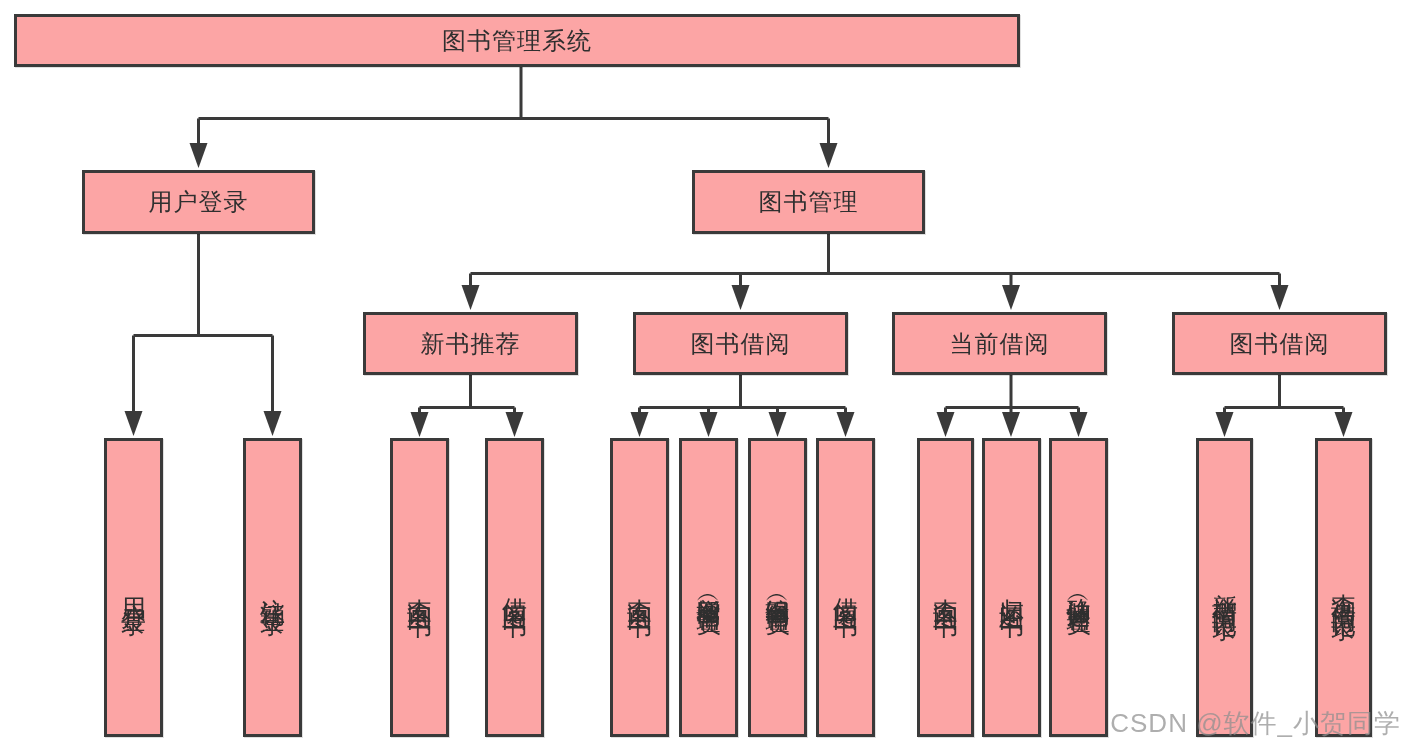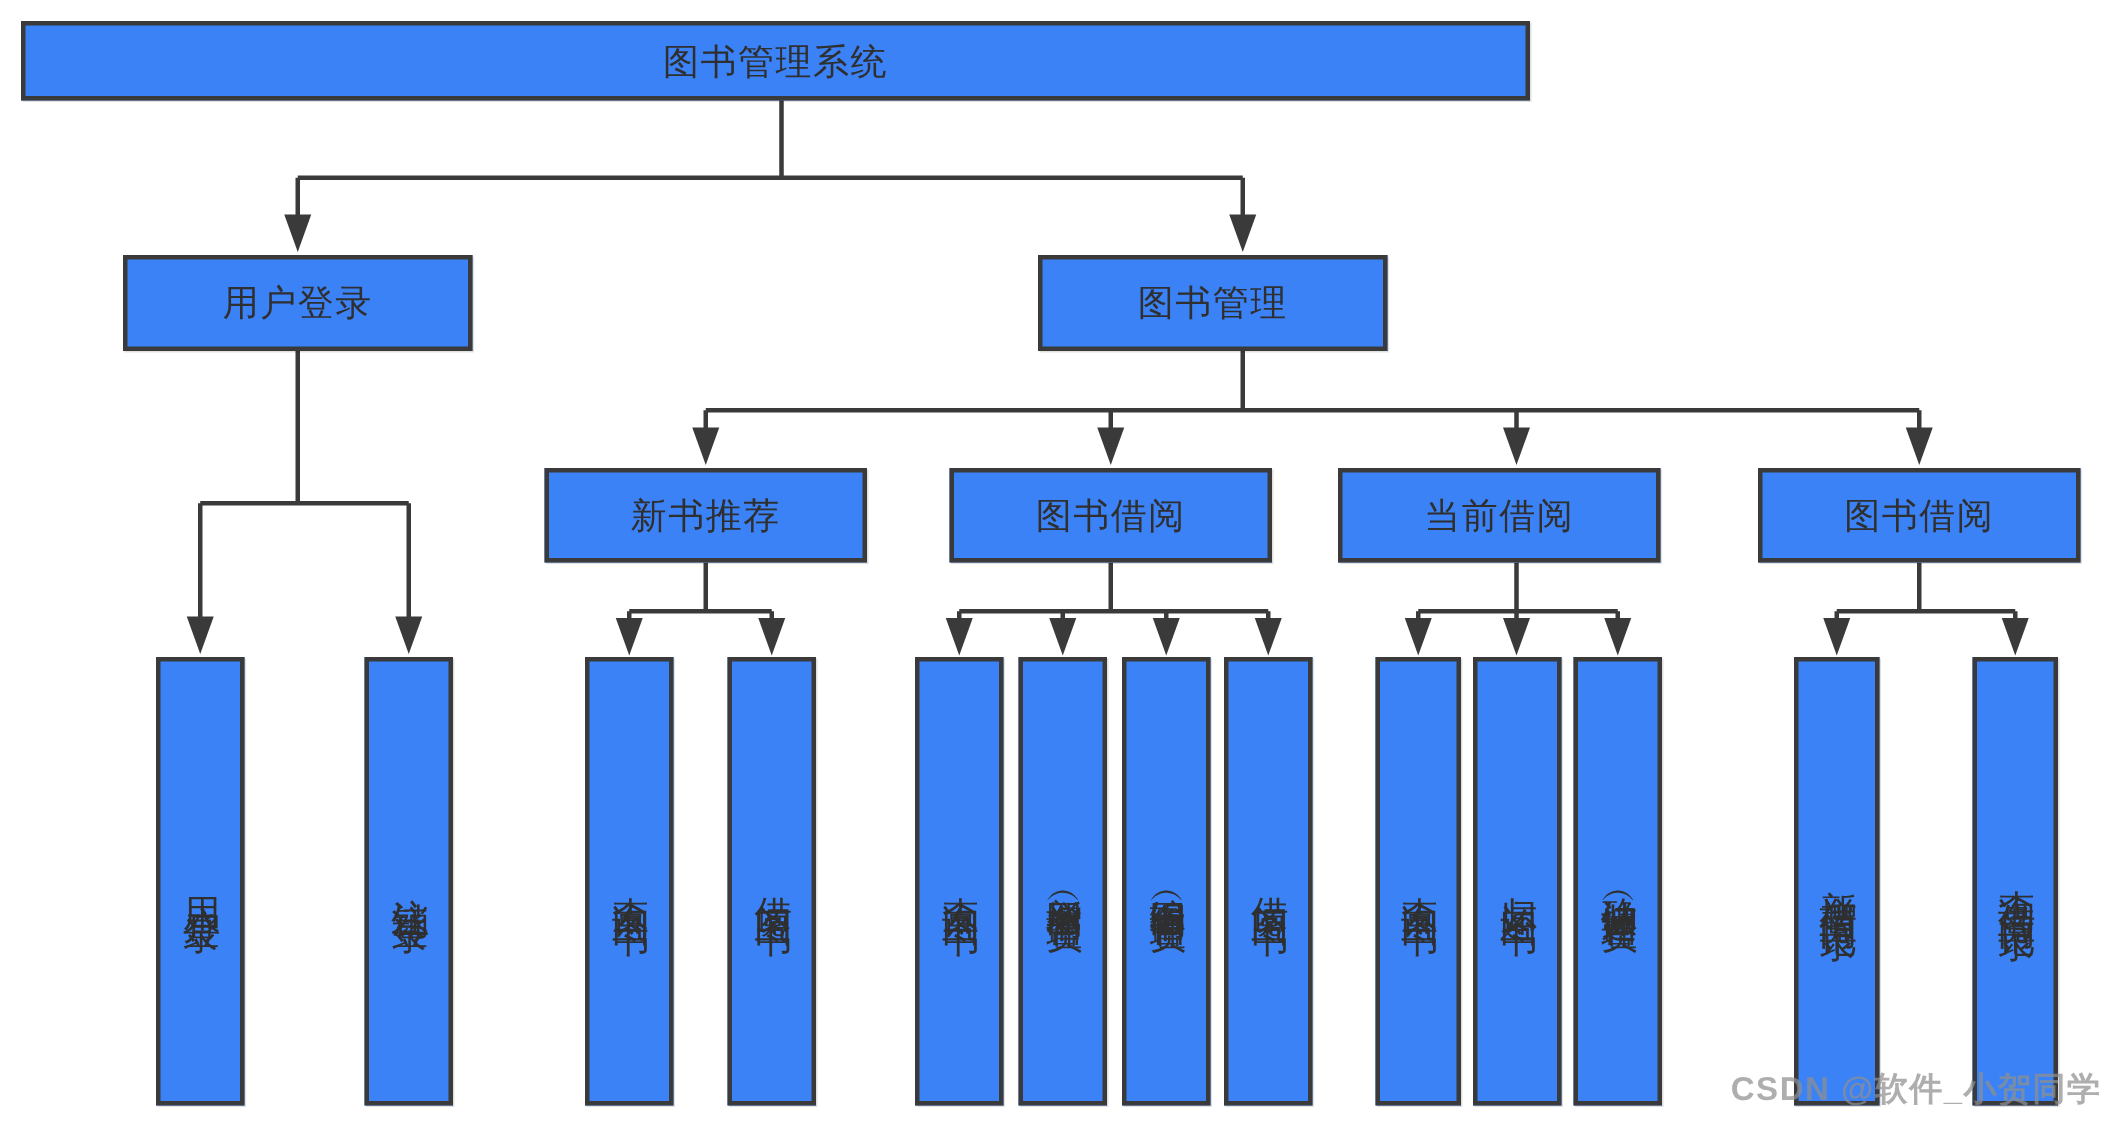--- a/index.html
+++ b/index.html
@@ -28,21 +28,21 @@
     stroke-width: 3;
   }
   .connector-layer polygon {
     fill: #3a3a3a;
     stroke: none;
   }
   .box {
     position: absolute;
     box-sizing: border-box;
     border: 3px solid #3a3a3a;
-    background: #3b82f6;
+    background: #fca5a5;
     display: flex;
     align-items: center;
     justify-content: center;
     color: #2f2f2f;
     box-shadow: 1px 1px 0 rgba(0,0,0,0.12);
   }
   .h-node {
     font-size: 24px;
     letter-spacing: 1px;
   }
@@ -71,27 +71,26 @@
     white-space: nowrap;
   }
   .leaf-long span {
     letter-spacing: 2px;
     font-size: 24px;
   }
   .watermark {
     position: absolute;
     right: 4px;
     bottom: 6px;
-    font-size: 22px;
+    font-size: 26px;
     color: #8f8f8f;
     opacity: 0.72;
     letter-spacing: 1px;
     z-index: 5;
     white-space: nowrap;
-    font-weight: bold;
   }
 </style>
 </head>
 <body>
 
 <div class="canvas">
 
   <svg class="connector-layer" viewBox="0 0 1405 747" xmlns="http://www.w3.org/2000/svg">
 
     <g>

